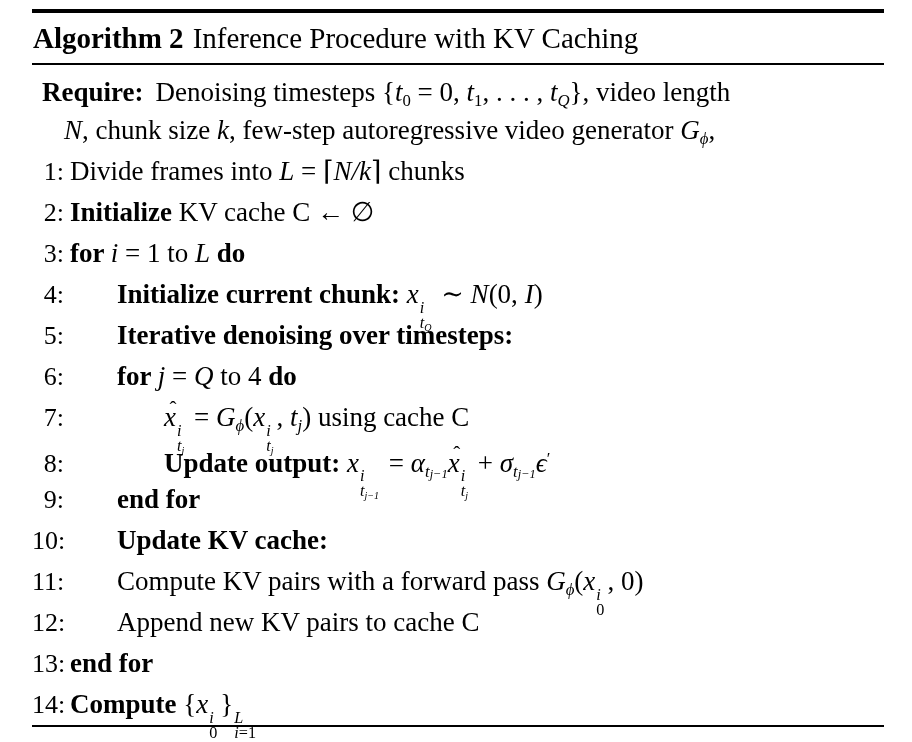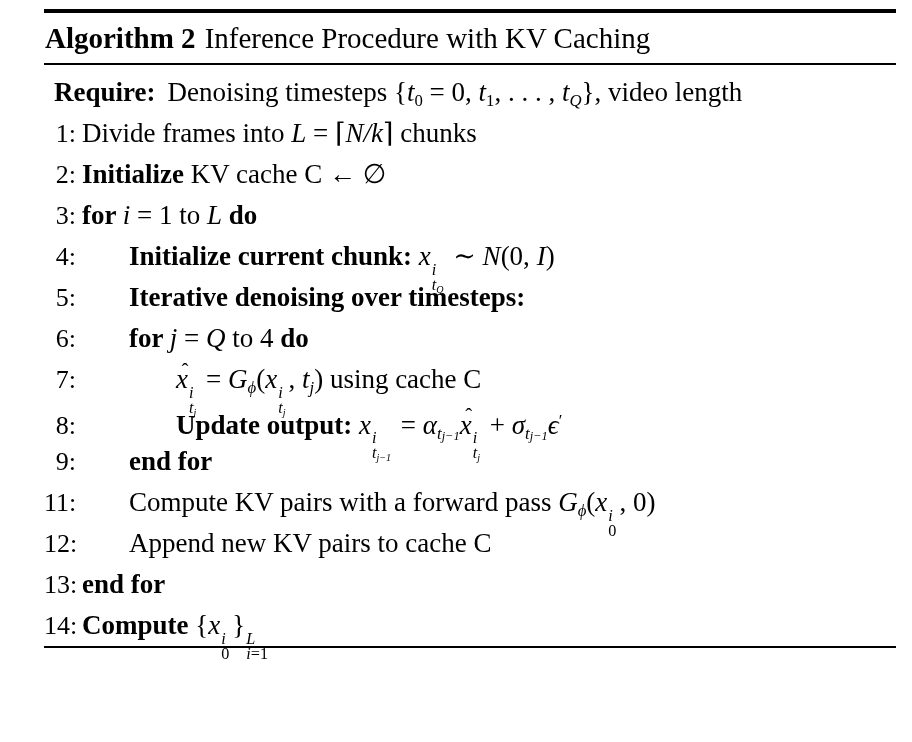--- a/index.html
+++ b/index.html
@@ -1,21 +1,21 @@
 <!DOCTYPE html>
 <html><head>
 <meta charset="utf-8">
 <style>
   html,body{margin:0;padding:0;}
   body{
     width:912px;height:742px;overflow:hidden;
     background:#ffffff;color:#000000;
     font-family:"Liberation Serif","DejaVu Serif",serif;
   }
-  .algo{position:absolute;left:44px;top:9px;width:852px;}
+  .algo{position:absolute;left:32px;top:9px;width:852px;}
   .rule{background:#000000;width:100%;}
   .rule.top{height:4px;}
   .rule.mid{height:2px;}
   .rule.bot{height:2px;}
   .title{
     font-size:29px;line-height:34px;
     padding:8px 0 8px 1px;white-space:nowrap;
   }
   .title .lbl{font-weight:bold;margin-right:9px;}
   .body{padding-top:8px;font-size:27px;}
@@ -45,20 +45,21 @@
 
 <div class="algo">
   <div class="rule top"></div>
   <div class="title">
     <span class="lbl">Algorithm 2</span><span>Inference Procedure with KV Caching</span>
   </div>
   <div class="rule mid"></div>
   <div class="body">
     <div id="require">
         <div class="req-row"><span class="req-label">Require:</span><span><span>Denoising timesteps </span><span>{</span><span class="i">t</span><span class="sb">0</span><span> = 0, </span><span class="i">t</span><span class="sb">1</span><span>, . . . , </span><span class="i">t</span><span class="sb i">Q</span><span>}</span><span>, video length</span></span></div>
+        <div class="req-row hang"><span><span class="i">N</span><span>, chunk size </span><span class="i">k</span><span>, few-step autoregressive video generator </span><span class="i">G</span><span class="sb i">ϕ</span><span>,</span></span></div>
       </div>
     <div id="lines" class="lines">
         <div class="row">
           <span class="num">1:</span>
           <span class="stmt" style="padding-left: 6px;"><span>Divide frames into </span><span class="i">L</span><span> = ⌈</span><span class="i">N/k</span><span>⌉ chunks</span></span>
         </div>
         <div class="row">
           <span class="num">2:</span>
           <span class="stmt" style="padding-left: 6px;"><span class="b">Initialize</span><span> KV cache C </span><span>← ∅</span></span>
         </div>
@@ -99,20 +100,24 @@
             </span><span> = </span><span class="i">α</span><span class="sb i">t</span><span class="ssb i">j−1</span><span class="hat"><span class="acc">ˆ</span><span class="i">x</span></span><span class="stack">
               <span class="srow"><span class="i">i</span></span>
               <span class="srow"><span class="i">t</span><span class="sb i">j</span></span>
             </span><span> + </span><span class="i">σ</span><span class="sb i">t</span><span class="ssb i">j−1</span><span class="i">ϵ</span><span class="sp">′</span></span>
         </div>
         <div class="row">
           <span class="num">9:</span>
           <span class="stmt" style="padding-left: 53px;"><span class="b">end for</span></span>
         </div>
         <div class="row">
+          <span class="num">10:</span>
+          <span class="stmt" style="padding-left: 53px;"><span class="b">Update KV cache:</span></span>
+        </div>
+        <div class="row">
           <span class="num">11:</span>
           <span class="stmt" style="padding-left: 53px;"><span>Compute KV pairs with a forward pass </span><span class="i">G</span><span class="sb i">ϕ</span><span>(</span><span class="i">x</span><span class="stack">
               <span class="srow"><span class="i">i</span></span>
               <span class="srow"><span>0</span></span>
             </span><span>, 0)</span></span>
         </div>
         <div class="row">
           <span class="num">12:</span>
           <span class="stmt" style="padding-left: 53px;"><span>Append new KV pairs to cache C</span></span>
         </div>

